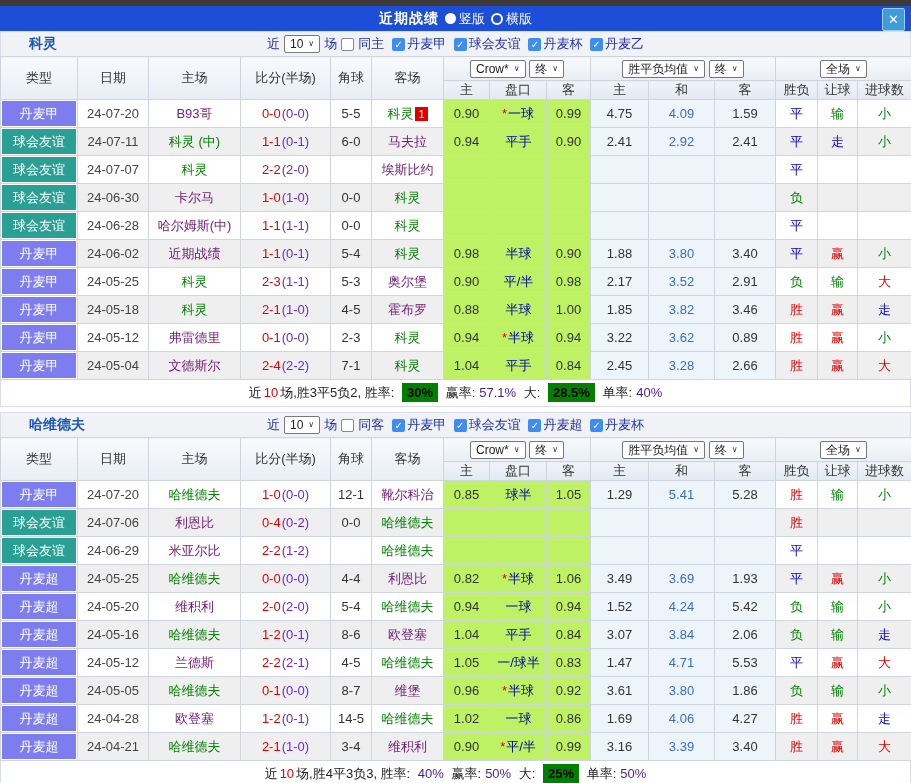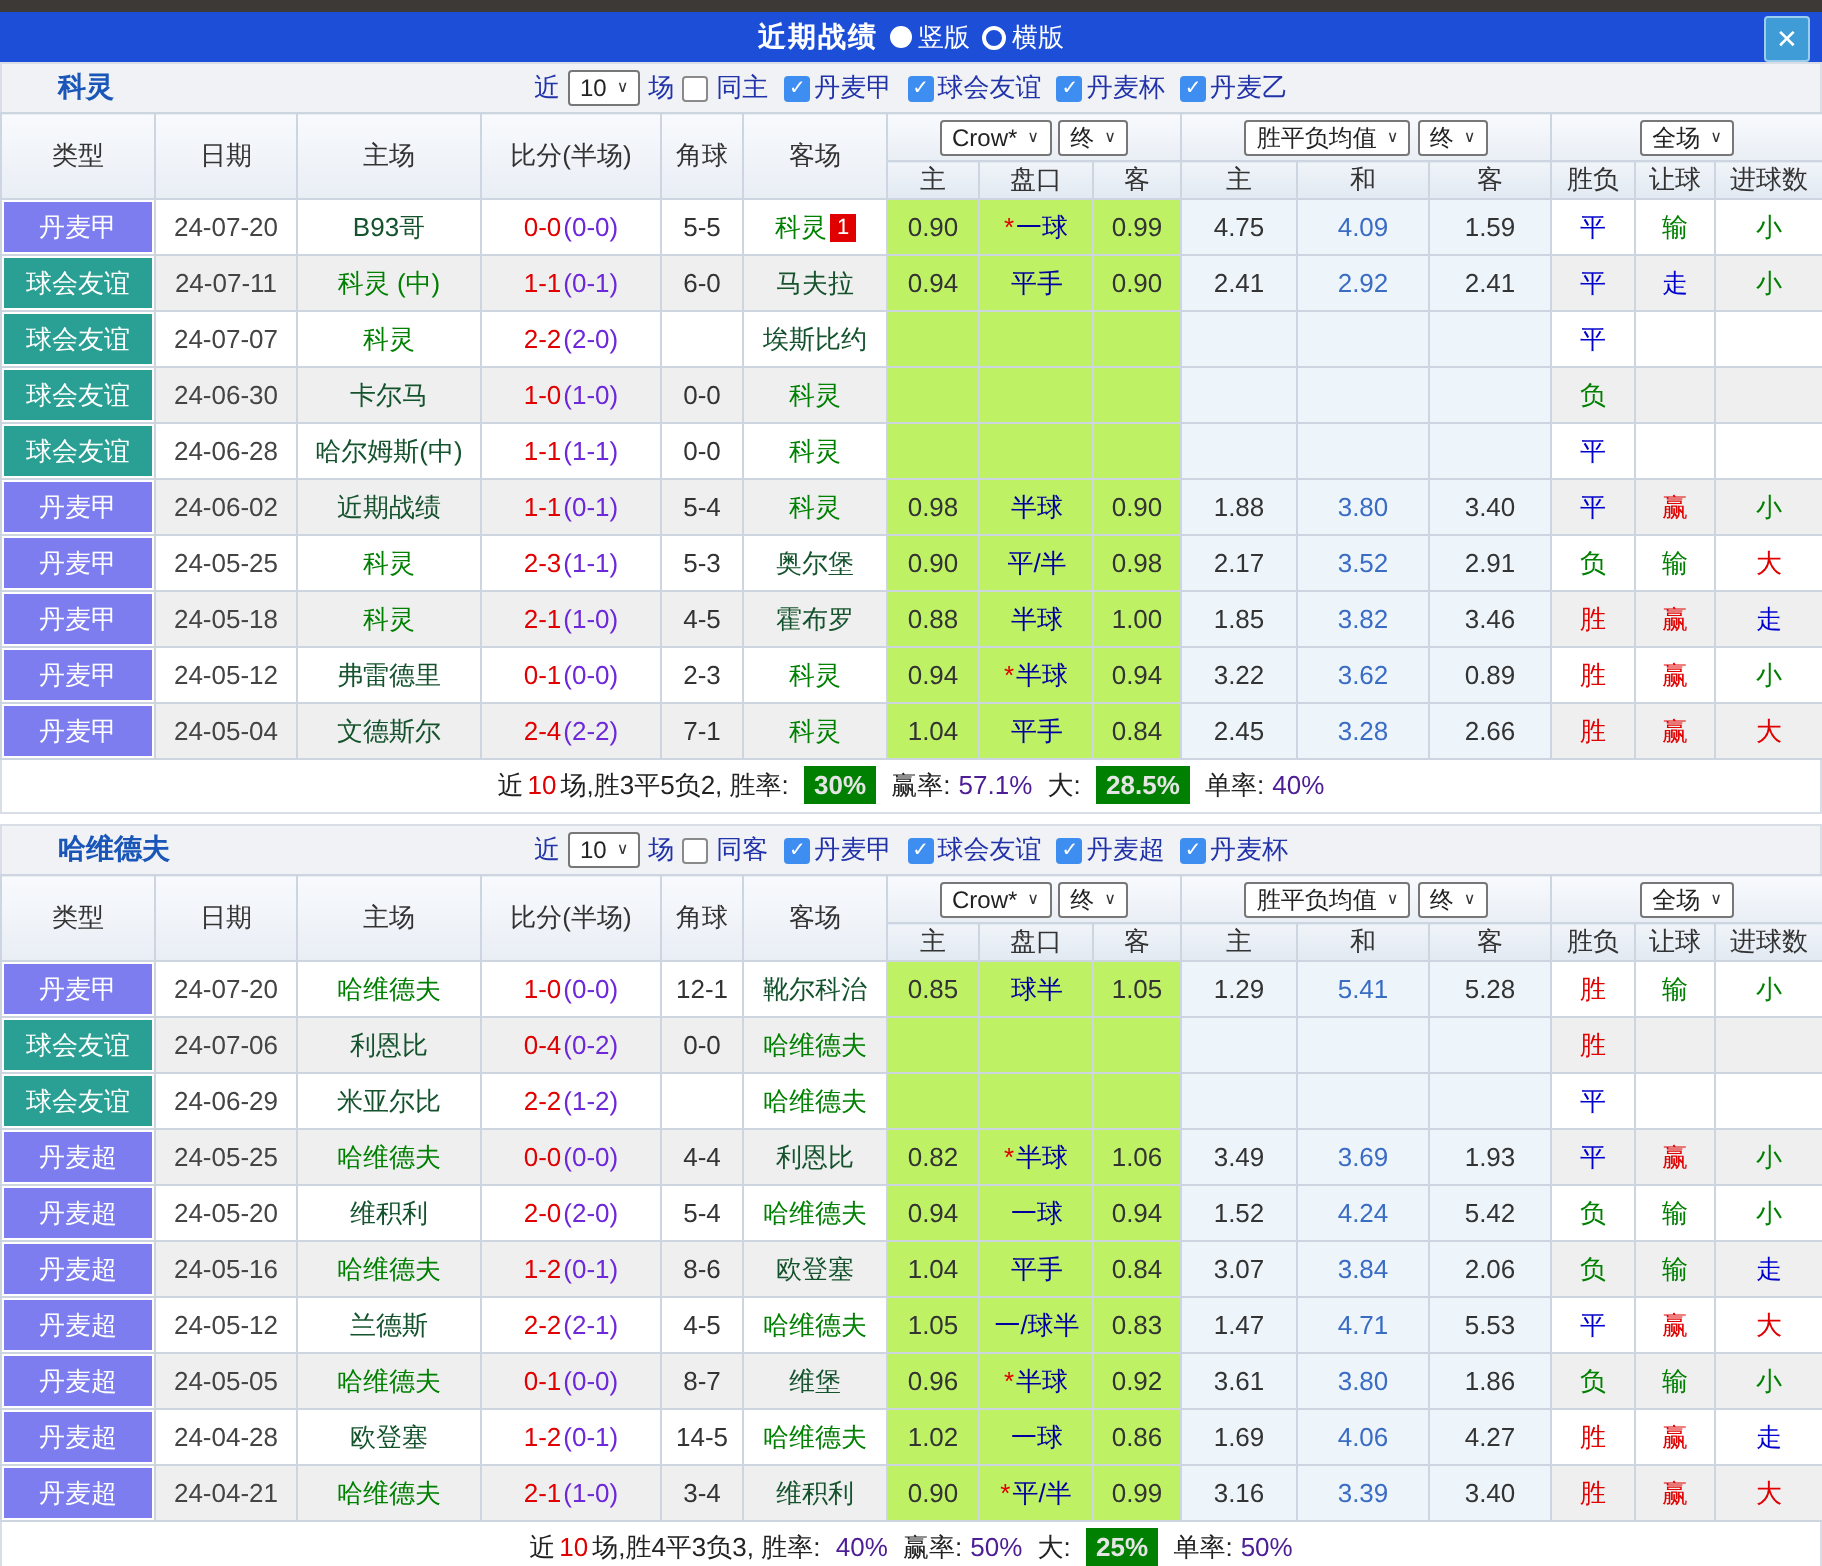--- a/index.html
+++ b/index.html
@@ -38,28 +38,28 @@
   td.type, tr.alt td.type{padding:0;background:#fff}
   .tbadge{display:block;margin:1px;height:25px;line-height:25px;color:#fff;font-size:13px}
   .tbadge.purple{background:#7d7df0}
   .tbadge.teal{background:#29a093}
   .date{color:#444}
   .score .main{color:#e10000}
   .score .half{color:#6d28d9;margin-left:1px}
   .star{color:#e10000;margin-right:1px}
   .pan-text{color:#0000a0}
   .draw{color:#3a6cc4}
-  .red{color:#e10000}.green{color:#008000}.blue{color:#0000cc}.dark{color:#14532d}
+  .red{color:#e10000}.green{color:#008000}.blue{color:#0000cc}.dark{color:#701a75}
   .team{cursor:pointer}
   .rbadge{display:inline-block;background:#e10000;color:#fff;font-size:11px;line-height:14px;padding:0 3px;margin-left:2px;vertical-align:middle}
   .summary{height:26px;line-height:26px;text-align:center;border:1px solid #d9dee6;border-top:none;font-size:13px;color:#222}
   .summary span{margin:0 2px}
   .num-red{color:#e10000;margin:0!important}
   .pct{color:#4c1d95}
-  .hl{background:#008000;color:#e5e5e5;padding:2px 5px;font-weight:bold}
+  .hl{background:#008000;color:#000000;padding:2px 5px;font-weight:bold}
 </style>
 </head>
 <body>
 
 <div class="top-strip"></div>
 
 <div class="titlebar">
   <span class="tb-title">近期战绩</span>
   <span class="radio-opt">
     <span class="radio-on"></span>

